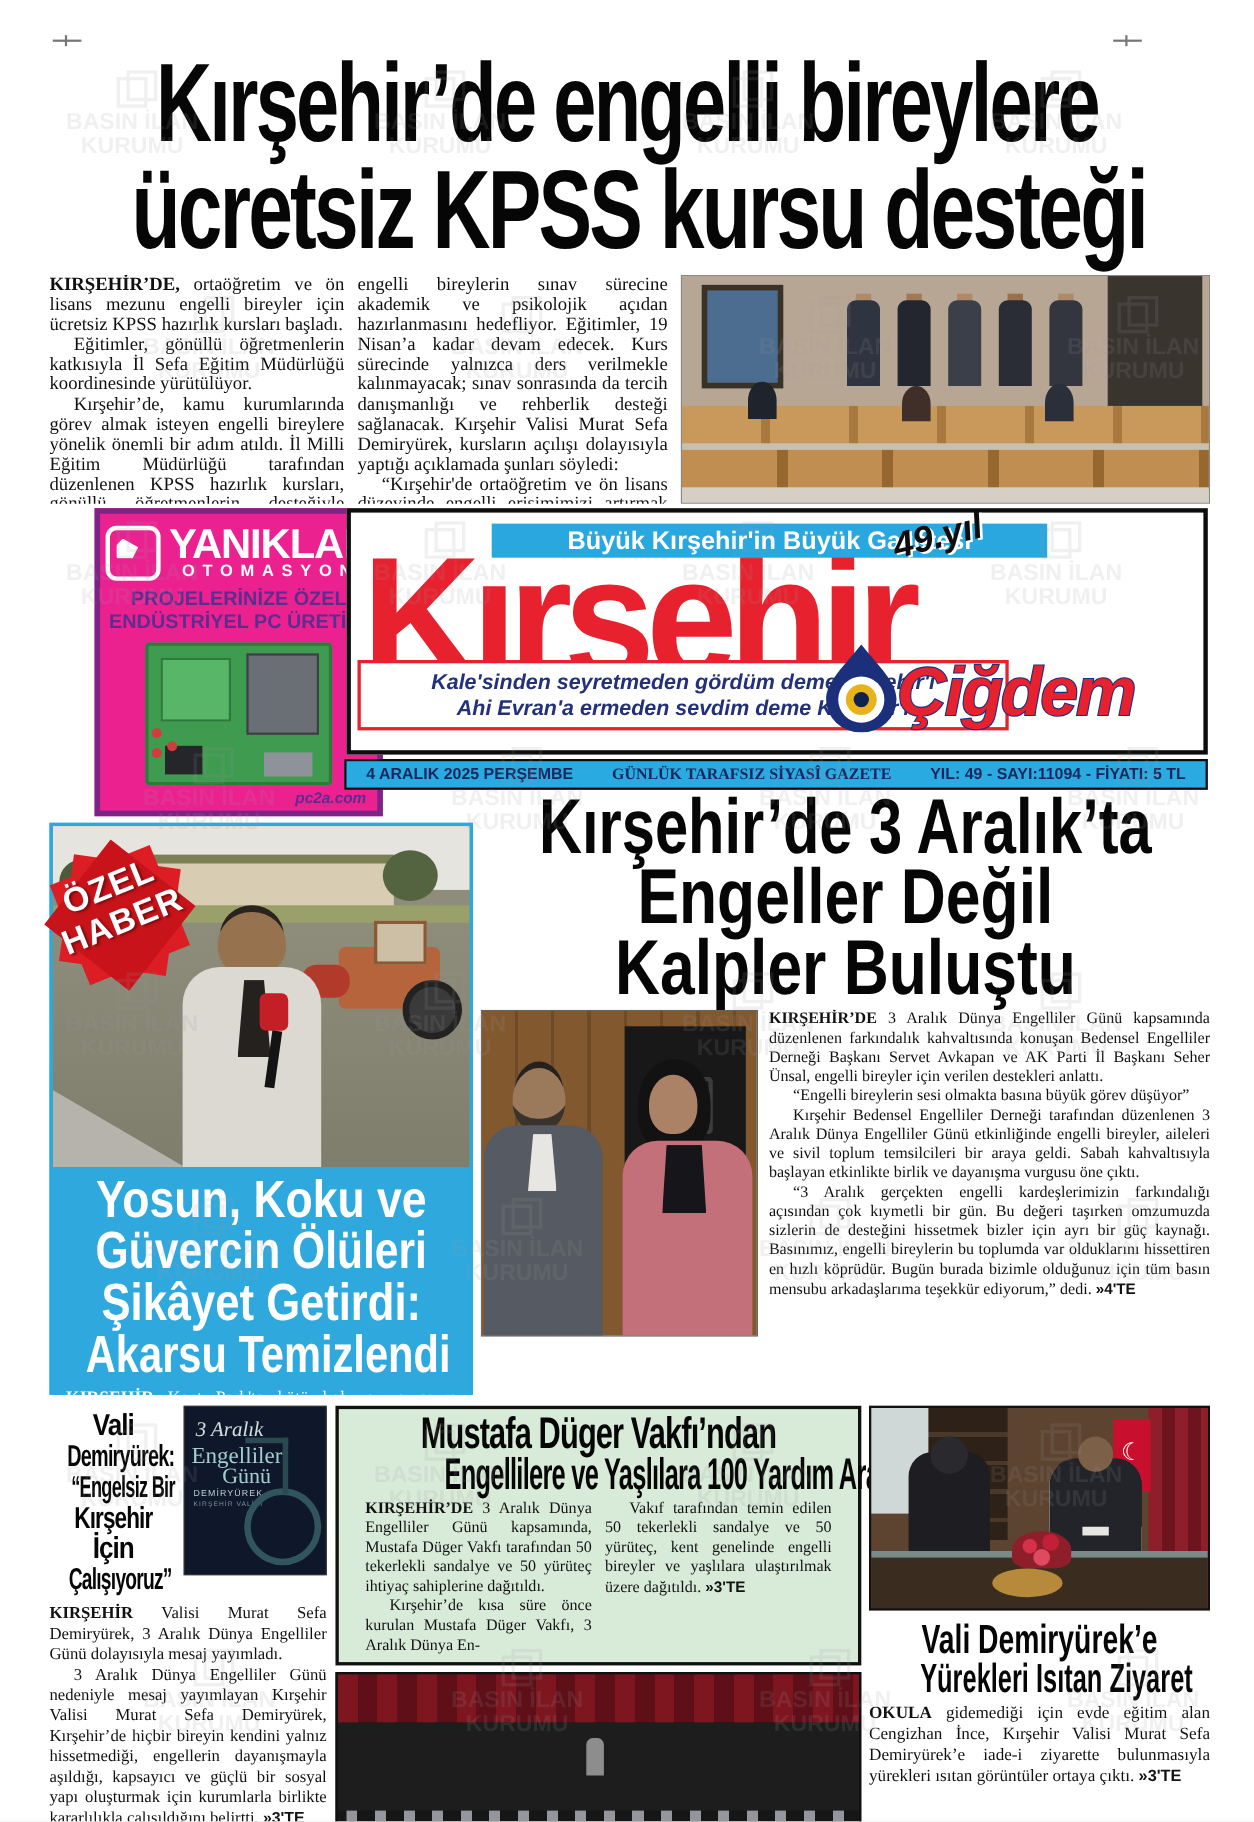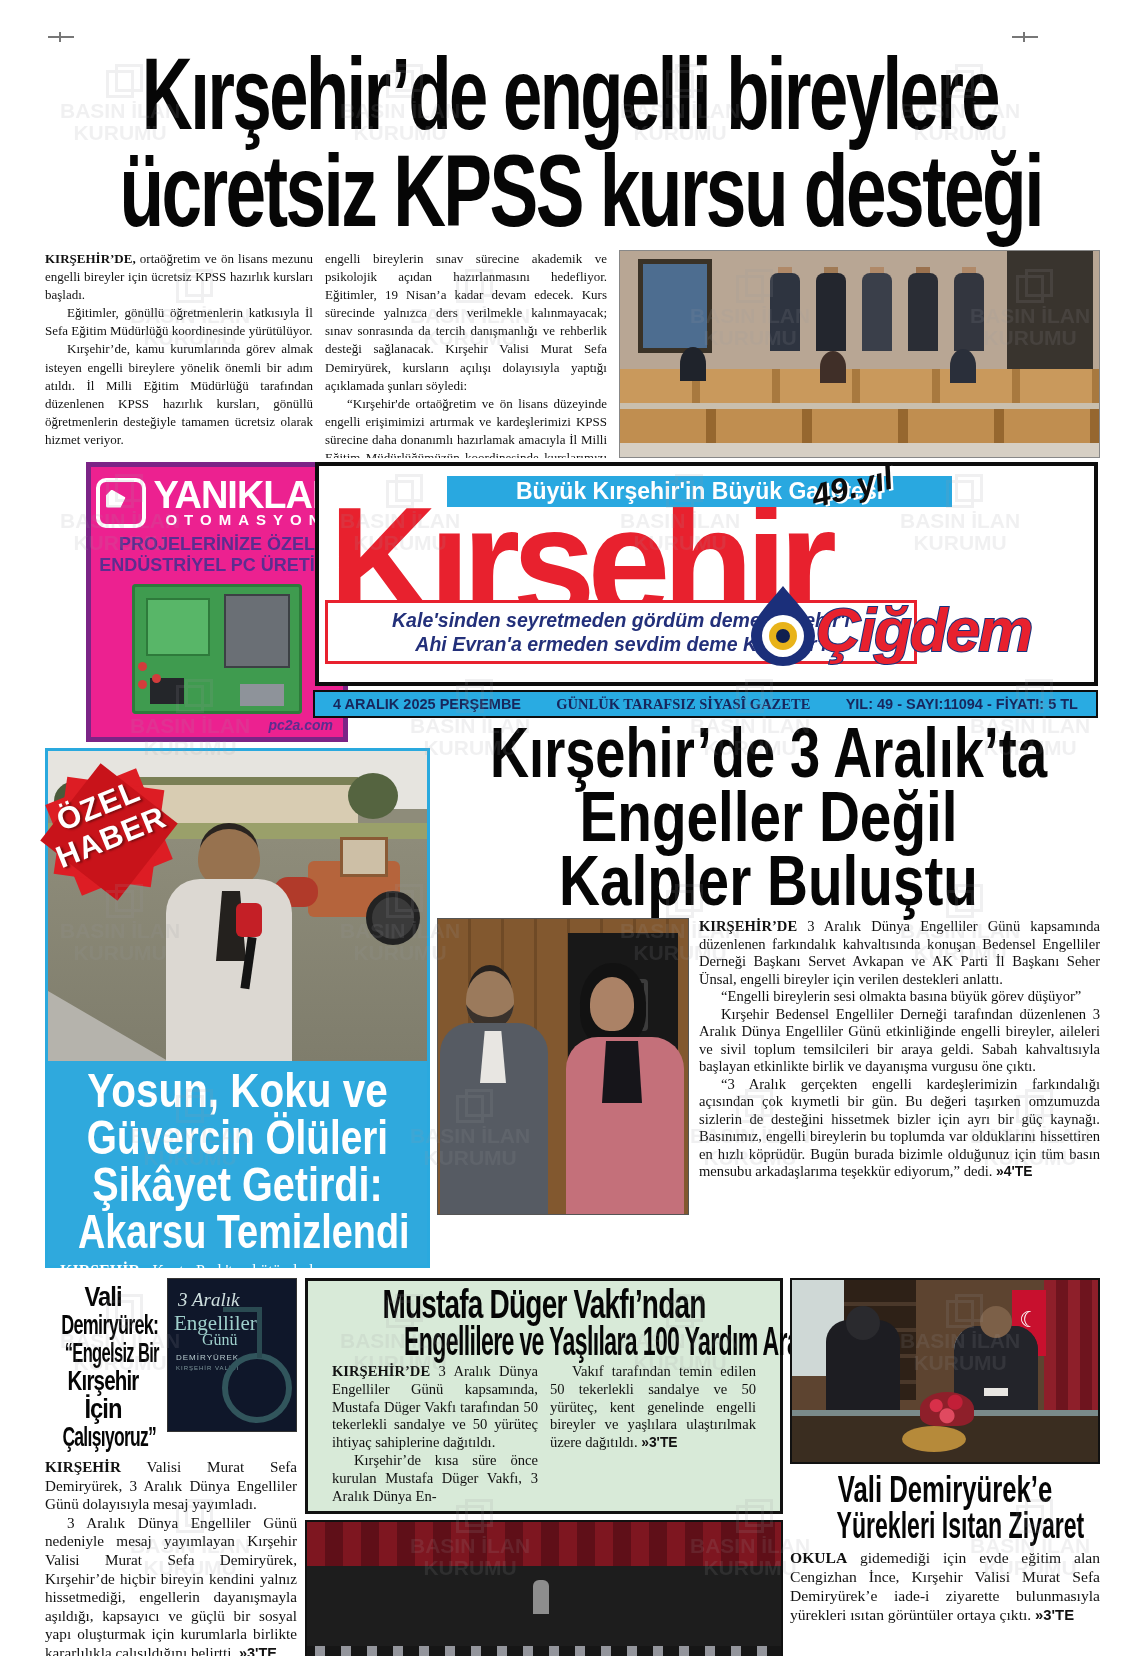--- a/index.html
+++ b/index.html
@@ -20,21 +20,21 @@
   .wm .cube{display:block;margin:0 auto 2px;width:22px;height:22px;border:3px solid #9a9aa0;position:relative;}
   .wm .cube:before{content:"";position:absolute;left:6px;top:-9px;width:22px;height:22px;border:3px solid #9a9aa0;}
   
   .reg{position:absolute;top:36px;width:26px;height:10px;border-top:2px solid #777;}
   .reg:before{content:"";position:absolute;left:11px;top:-6px;width:2px;height:10px;background:#777;}
   
   #tophead{left:40px;top:46px;width:1060px;text-align:center;}
   #tophead .cl{font-size:86px;letter-spacing:-3px;height:97px;line-height:97px;color:#060606;}
   
   #toparticle{left:45px;top:250px;width:1055px;height:208px;display:flex;gap:12px;overflow:hidden;}
-  #toparticle .txtcol{font-size:13px;line-height:18.1px;}
+  #toparticle .txtcol{font-size:17px;line-height:18.1px;}
   .c1{width:268px;} .c2{width:282px;}
   #classroom{flex:1;position:relative;background:#c9bfae;border:1px solid #888;overflow:hidden;}
   
   #ad{left:45px;top:462px;width:262px;height:280px;background:#ec2190;border:5px solid #7b2486;
       box-sizing:border-box;text-align:center;overflow:hidden;margin-left:41px;}
   #ad .brandrow{display:flex;align-items:center;justify-content:center;gap:8px;margin-top:10px;}
   #ad .logoicon{width:42px;height:42px;border:4px solid #fff;border-radius:10px;position:relative;background:#ec2190;}
   #ad .logoicon:before{content:"";position:absolute;left:6px;top:8px;width:20px;height:18px;background:#fff;
       border-radius:2px 10px 2px 2px;clip-path:polygon(0 100%,0 35%,30% 0,100% 45%,75% 100%);}
   #ad .brand{color:#fff;font-weight:800;font-size:38px;letter-spacing:-1px;line-height:36px;}
@@ -271,21 +271,21 @@
       <span class="cl" style="--sx:.95;--sy:1.1">Vali</span>
       <span class="cl" style="--sx:.72;--sy:1.1">Demiryürek:</span>
       <span class="cl" style="--sx:.66;--sy:1.1">“Engelsiz Bir</span>
       <span class="cl" style="--sx:.82;--sy:1.1">Kırşehir</span>
       <span class="cl" style="--sx:.95;--sy:1.1">İçin</span>
       <span class="cl" style="--sx:.70;--sy:1.1">Çalışıyoruz”</span>
     </div>
     <div id="poster">
       <div class="serif" style="position:absolute;left:10px;top:10px;font-style:italic;font-size:19px;color:#cfe0df;">3 Aralık</div>
       <div class="serif" style="position:absolute;left:6px;top:32px;font-size:21px;color:#9fd0cc;">Engelliler</div>
-      <div class="serif" style="position:absolute;left:34px;top:52px;font-size:16px;color:#9fd0cc;font-family:Liberation Serif, serif;">Günü</div>
+      <div class="serif" style="position:absolute;left:34px;top:52px;font-size:20px;color:#9fd0cc;font-family:Liberation Serif, serif;">Günü</div>
       <div style="position:absolute;left:8px;top:74px;font-size:8px;letter-spacing:1px;color:#b9cdd0;font-weight:normal;">DEMİRYÜREK</div>
       <div style="position:absolute;left:8px;top:86px;font-size:6px;letter-spacing:1px;color:#7f989c;">KIRŞEHİR VALİSİ</div>
       <div class="pp" style="right:4px;bottom:8px;width:58px;height:58px;border:6px solid #31555c;border-radius:50%;"></div>
       <div class="pp" style="right:34px;top:28px;width:34px;height:46px;border:5px solid #2a4a51;border-left:none;border-bottom:none;"></div>
     </div>
     <div id="valibody" class="serif just">
       <p class="noind"><span class="lead">KIRŞEHİR</span><span> Valisi Murat Sefa Demiryürek, 3 Aralık Dünya Engelliler Günü dolayısıyla mesaj yayımladı.</span></p>
       <p><span>3 Aralık Dünya Engelliler Günü nedeniyle mesaj yayımlayan Kırşehir Valisi Murat Sefa Demiryürek, Kırşehir’de hiçbir bireyin kendini yalnız hissetmediği, engellerin dayanışmayla aşıldığı, kapsayıcı ve güçlü bir sosyal yapı oluşturmak için kurumlarla birlikte kararlılıkla çalışıldığını belirtti. </span><span class="ref">»3'TE</span></p>
     </div>
   </div>

